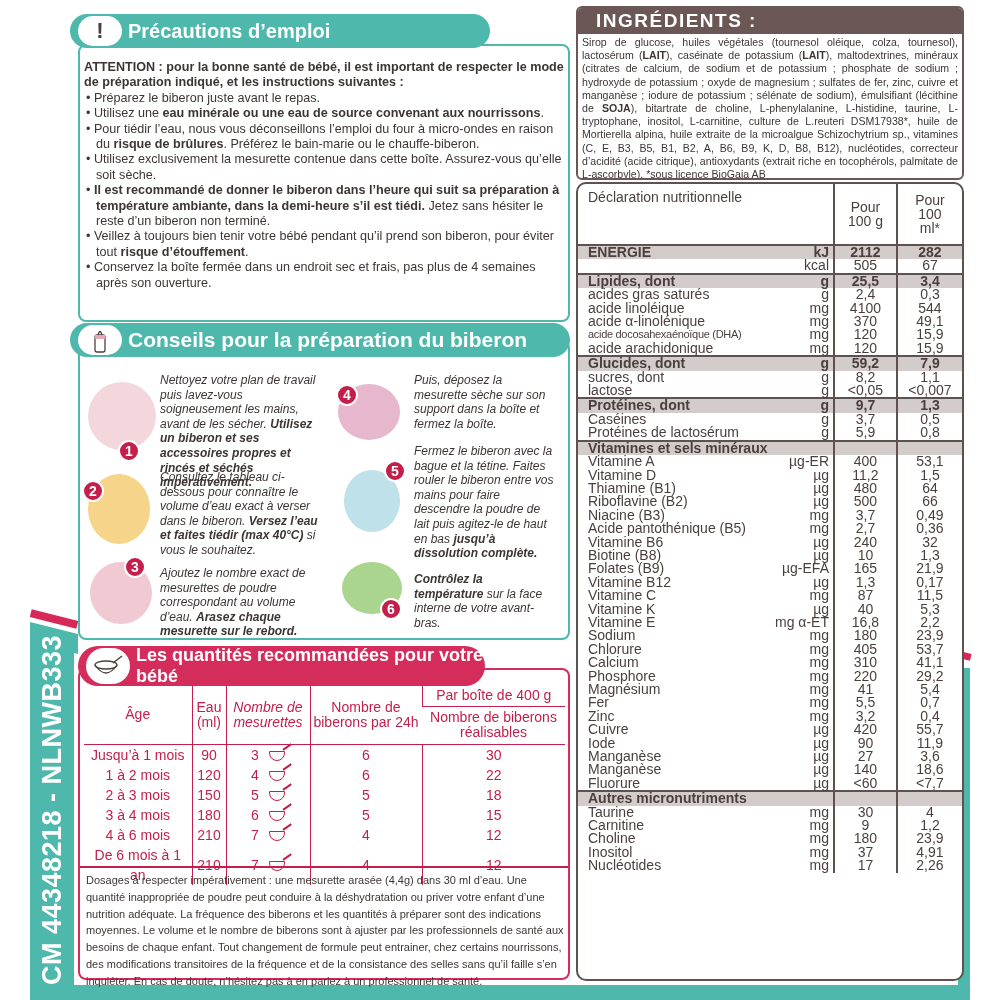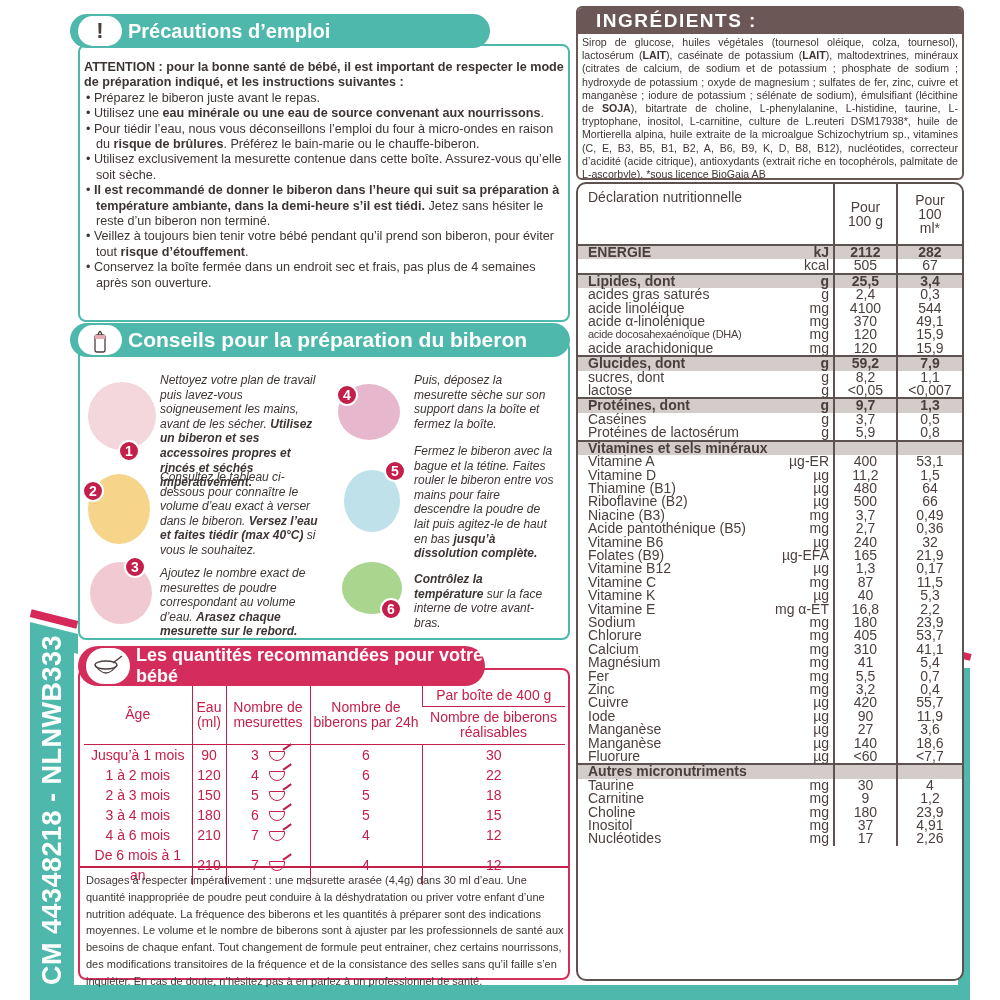--- a/index.html
+++ b/index.html
@@ -154,21 +154,21 @@
       </svg>
   </span>
   <span>Les quantités recommandées pour votre bébé</span>
 </div>
 
 <table class="qty-table">
   <thead>
     <tr>
       <th rowspan="2" style="width:108px;">Âge</th>
       <th rowspan="2" style="width:34px;">Eau (ml)</th>
-      <th rowspan="2" style="width:84px;">Nombre de mesurettes</th>
+      <th rowspan="2" style="width:84px;font-style:italic;">Nombre de mesurettes</th>
       <th rowspan="2" style="width:112px;">Nombre de biberons par 24h</th>
       <th style="height:20px;">Par boîte de 400 g</th>
     </tr>
     <tr>
       <th style="height:38px;">Nombre de biberons réalisables</th>
     </tr>
   </thead>
   <tbody id="qty-body">
       <tr>
         <td>Jusqu’à 1 mois</td>
@@ -358,20 +358,26 @@
           <td class="v1">2,7</td>
           <td class="v2">0,36</td>
         </tr>
         <tr class="">
           <td class="n">Vitamine B6</td>
           <td class="u">µg</td>
           <td class="v1">240</td>
           <td class="v2">32</td>
         </tr>
         <tr class="">
+          <td class="n">Biotine (B8)</td>
+          <td class="u">µg</td>
+          <td class="v1">10</td>
+          <td class="v2">1,3</td>
+        </tr>
+        <tr class="">
           <td class="n">Folates (B9)</td>
           <td class="u">µg-EFA</td>
           <td class="v1">165</td>
           <td class="v2">21,9</td>
         </tr>
         <tr class="">
           <td class="n">Vitamine B12</td>
           <td class="u">µg</td>
           <td class="v1">1,3</td>
           <td class="v2">0,17</td>
@@ -404,20 +410,26 @@
           <td class="n">Chlorure</td>
           <td class="u">mg</td>
           <td class="v1">405</td>
           <td class="v2">53,7</td>
         </tr>
         <tr class="">
           <td class="n">Calcium</td>
           <td class="u">mg</td>
           <td class="v1">310</td>
           <td class="v2">41,1</td>
+        </tr>
+        <tr class="">
+          <td class="n">Phosphore</td>
+          <td class="u">mg</td>
+          <td class="v1">220</td>
+          <td class="v2">29,2</td>
         </tr>
         <tr class="">
           <td class="n">Magnésium</td>
           <td class="u">mg</td>
           <td class="v1">41</td>
           <td class="v2">5,4</td>
         </tr>
         <tr class="">
           <td class="n">Fer</td>
           <td class="u">mg</td>

